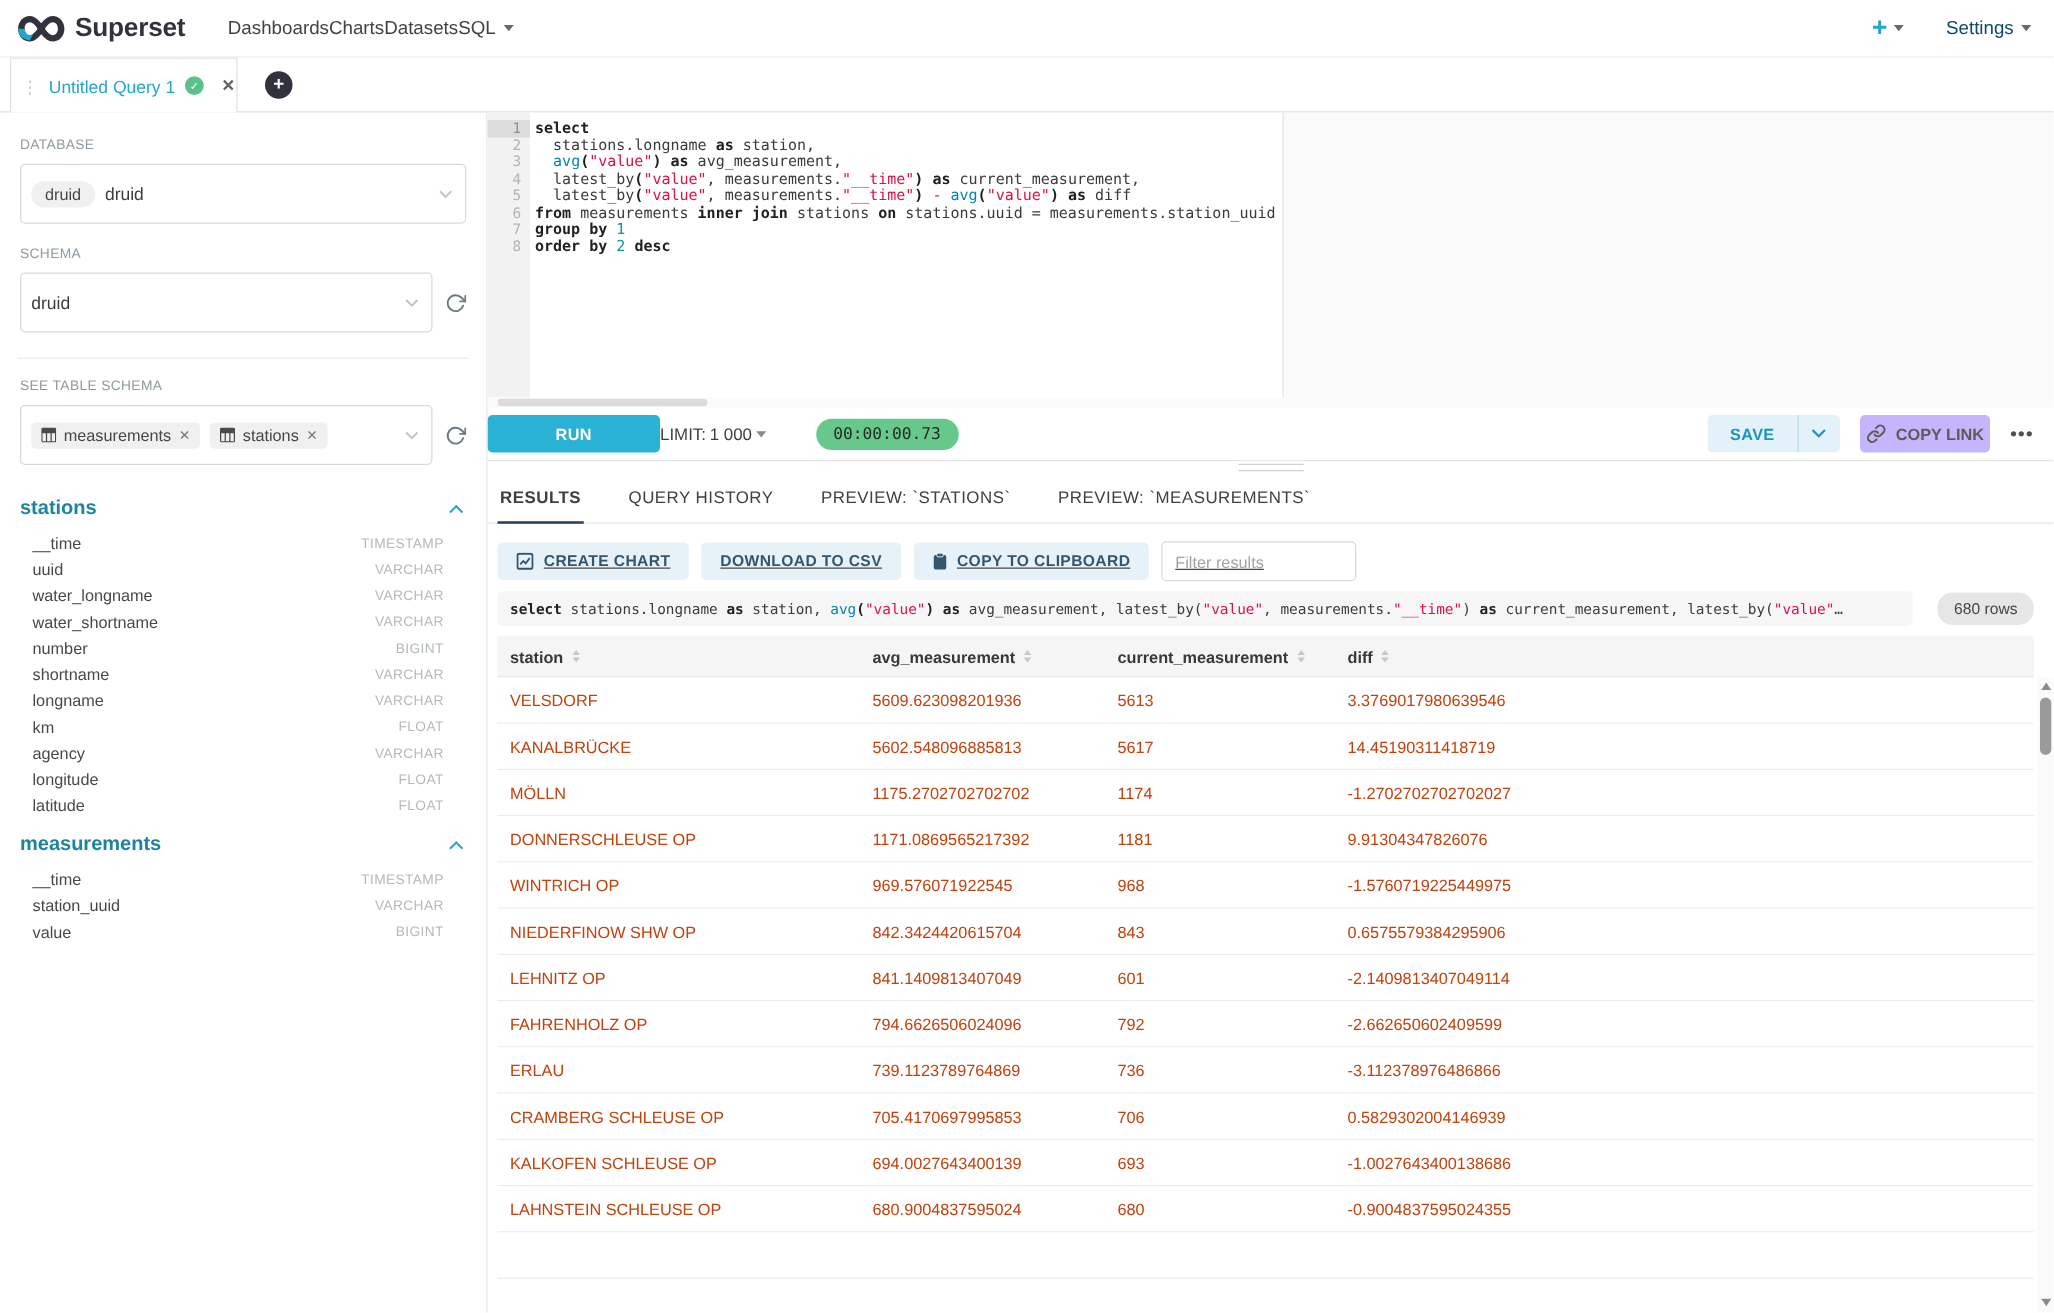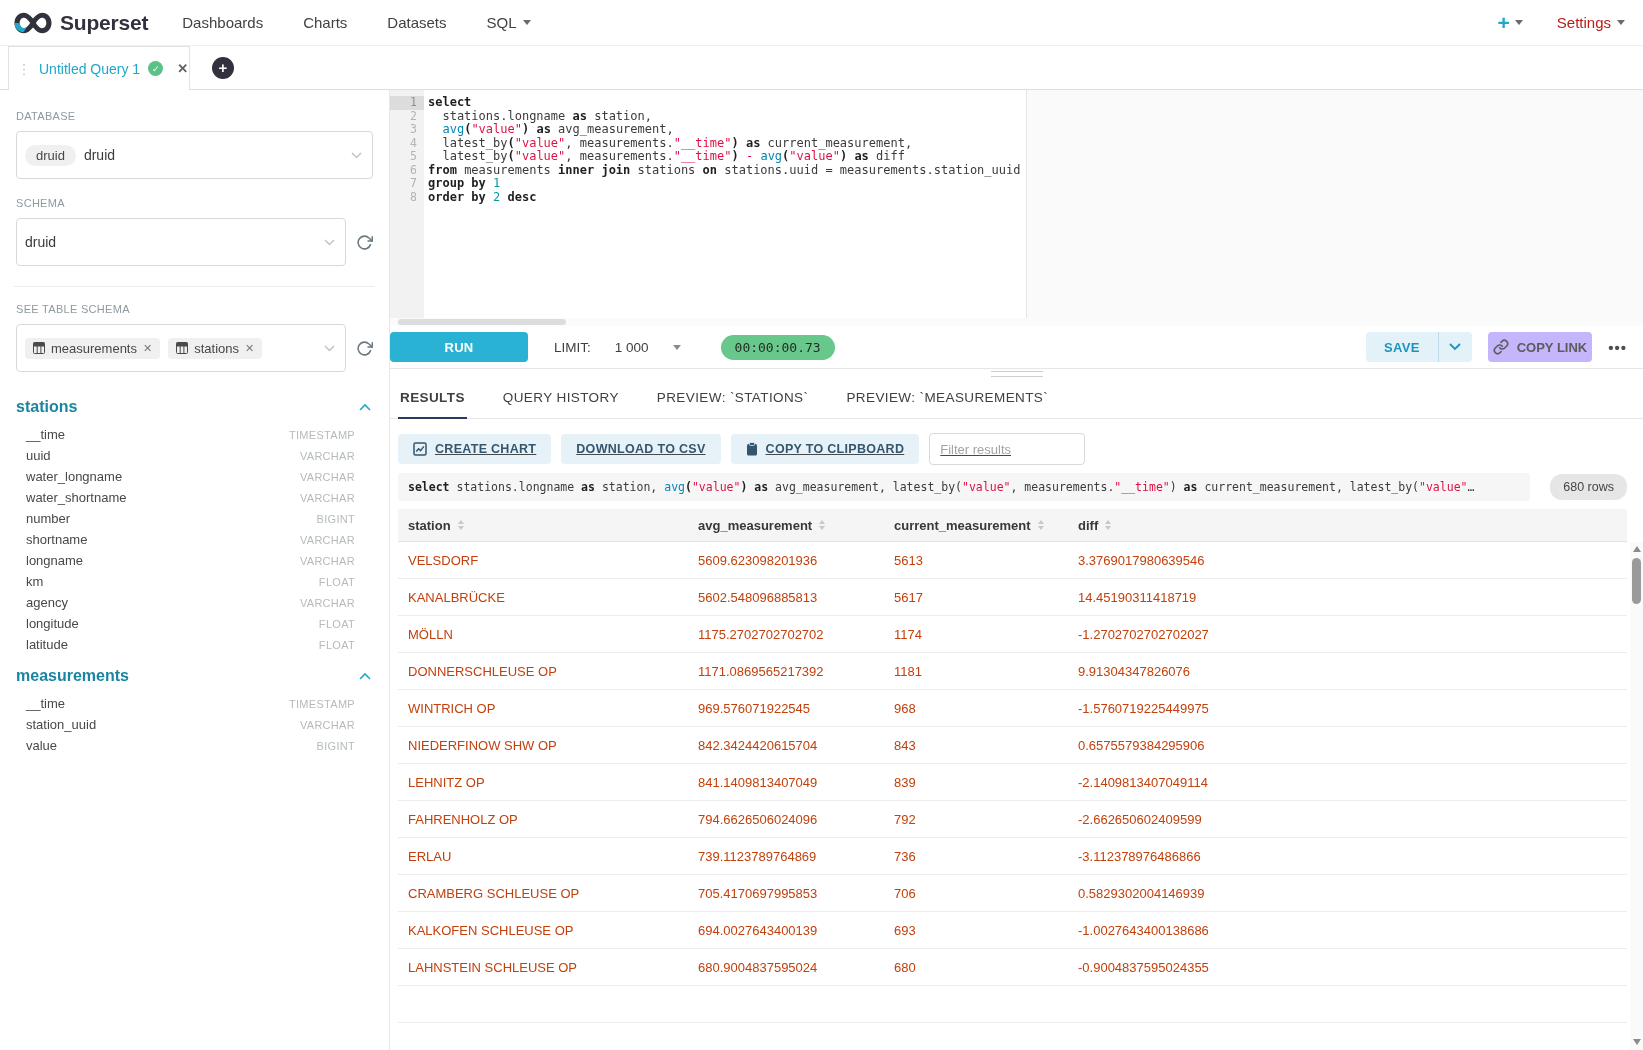--- a/index.html
+++ b/index.html
@@ -5,28 +5,28 @@
   * { margin:0; padding:0; box-sizing:border-box; }
   html,body { width:1643px; height:1050px; overflow:hidden; background:#fff;
               font-family:"Liberation Sans", sans-serif; color:#484848; }
   .mono { font-family:"DejaVu Sans Mono", monospace; }
 
   
   .topnav { height:46px; display:flex; align-items:center; padding:0 18px 0 14px;
             border-bottom:1px solid #efefef; }
   .brand { display:flex; align-items:center; gap:8px; margin-right:34px; }
   .brand-name { font-size:21px; font-weight:bold; color:#32323e; letter-spacing:-0.2px; }
-  .main-nav { display:flex; align-items:center; gap:40px; }
+  .main-nav { display:flex; align-items:center; }
   .nav-item { font-size:15px; color:#424242; display:flex; align-items:center; gap:6px; cursor:pointer; }
   .caret { width:0; height:0; border-left:4px solid transparent; border-right:4px solid transparent;
            border-top:5px solid #6a6a6a; display:inline-block; }
   .nav-right { margin-left:auto; display:flex; align-items:center; gap:34px; }
   .plus-menu { display:flex; align-items:center; gap:5px; cursor:pointer; }
   .plus-glyph { color:#20a7c9; font-size:21px; font-weight:bold; line-height:1; }
-  .settings { font-size:15px; color:#b91c1c; display:flex; align-items:center; gap:6px; cursor:pointer; }
+  .settings { font-size:15px; color:#0c4a6e; display:flex; align-items:center; gap:6px; cursor:pointer; }
 
   
   .tabbar { height:44px; display:flex; align-items:stretch; border-bottom:1px solid #dfdfdf; position:relative; }
   .query-tab { margin-left:8px; width:182px; background:#fff; border:1px solid #e2e2e2; border-bottom:none;
                display:flex; align-items:center; gap:8px; padding:0 10px 0 8px; position:relative; z-index:2;
                margin-bottom:-1px; cursor:pointer; }
   .drag-dots { color:#c7c7c7; font-size:14px; line-height:1; }
   .tab-title { color:#20a7c9; font-size:14px; white-space:nowrap; }
   .check-circle { width:15px; height:15px; border-radius:50%; background:#5ac189; color:#fff; font-size:9px;
                   display:flex; align-items:center; justify-content:center; flex:0 0 auto; }
@@ -77,21 +77,21 @@
   .tk-op { color:#dd1144; }
   .print-margin { position:absolute; top:0; bottom:0; left:602px; width:1px; background:#e4e4e4; }
   .code-dim { position:absolute; top:0; bottom:0; left:603px; right:0; background:rgba(60,60,60,0.025); }
   .hstrip { height:8px; background:#fbfbfb; position:relative; }
   .hthumb { position:absolute; left:8px; top:1px; width:168px; height:6px; background:#dcdcdc; border-radius:3px; }
 
   
   .ed-toolbar { height:42px; display:flex; align-items:center; padding-right:16px; }
   .run-btn { width:138px; height:30px; background:#2ab2d4; color:#fff; font-weight:bold; font-size:13px;
              letter-spacing:.3px; border:none; border-radius:4px; cursor:pointer; }
-  .limit { display:flex; align-items:center; gap:24px; margin-left:26px; font-size:13.5px; color:#3f3f3f; cursor:pointer; }
+  .limit { display:flex; align-items:center; gap:3px; font-size:13.5px; color:#3f3f3f; cursor:pointer; }
   .limit .caret { border-top-color:#8a8a8a; }
   .timer { margin-left:40px; background:#68c88b; border-radius:14px; padding:5px 14px; font-size:13px;
            color:#262b26; font-family:"DejaVu Sans Mono", monospace; }
   .tb-right { margin-left:auto; display:flex; align-items:center; gap:16px; }
   .save-group { display:flex; height:30px; border-radius:4px; overflow:hidden; cursor:pointer; }
   .save-main { background:#e3f1f8; color:#1d94bd; font-weight:bold; font-size:13px; letter-spacing:.3px;
                display:flex; align-items:center; padding:0 18px; border:none; }
   .save-split { background:#e3f1f8; width:34px; display:flex; align-items:center; justify-content:center;
                 border-left:1px solid #bcdcea; }
   .copylink { height:30px; background:#c4b5fd; border:none; border-radius:4px; display:flex; align-items:center;
@@ -514,21 +514,21 @@
             </div>
             <div class="rt-row">
               <div class="rt-cell">NIEDERFINOW SHW OP</div>
               <div class="rt-cell">842.3424420615704</div>
               <div class="rt-cell">843</div>
               <div class="rt-cell">0.6575579384295906</div>
             </div>
             <div class="rt-row">
               <div class="rt-cell">LEHNITZ OP</div>
               <div class="rt-cell">841.1409813407049</div>
-              <div class="rt-cell">839</div>
+              <div class="rt-cell">601</div>
               <div class="rt-cell">-2.1409813407049114</div>
             </div>
             <div class="rt-row">
               <div class="rt-cell">FAHRENHOLZ OP</div>
               <div class="rt-cell">794.6626506024096</div>
               <div class="rt-cell">792</div>
               <div class="rt-cell">-2.662650602409599</div>
             </div>
             <div class="rt-row">
               <div class="rt-cell">ERLAU</div>

